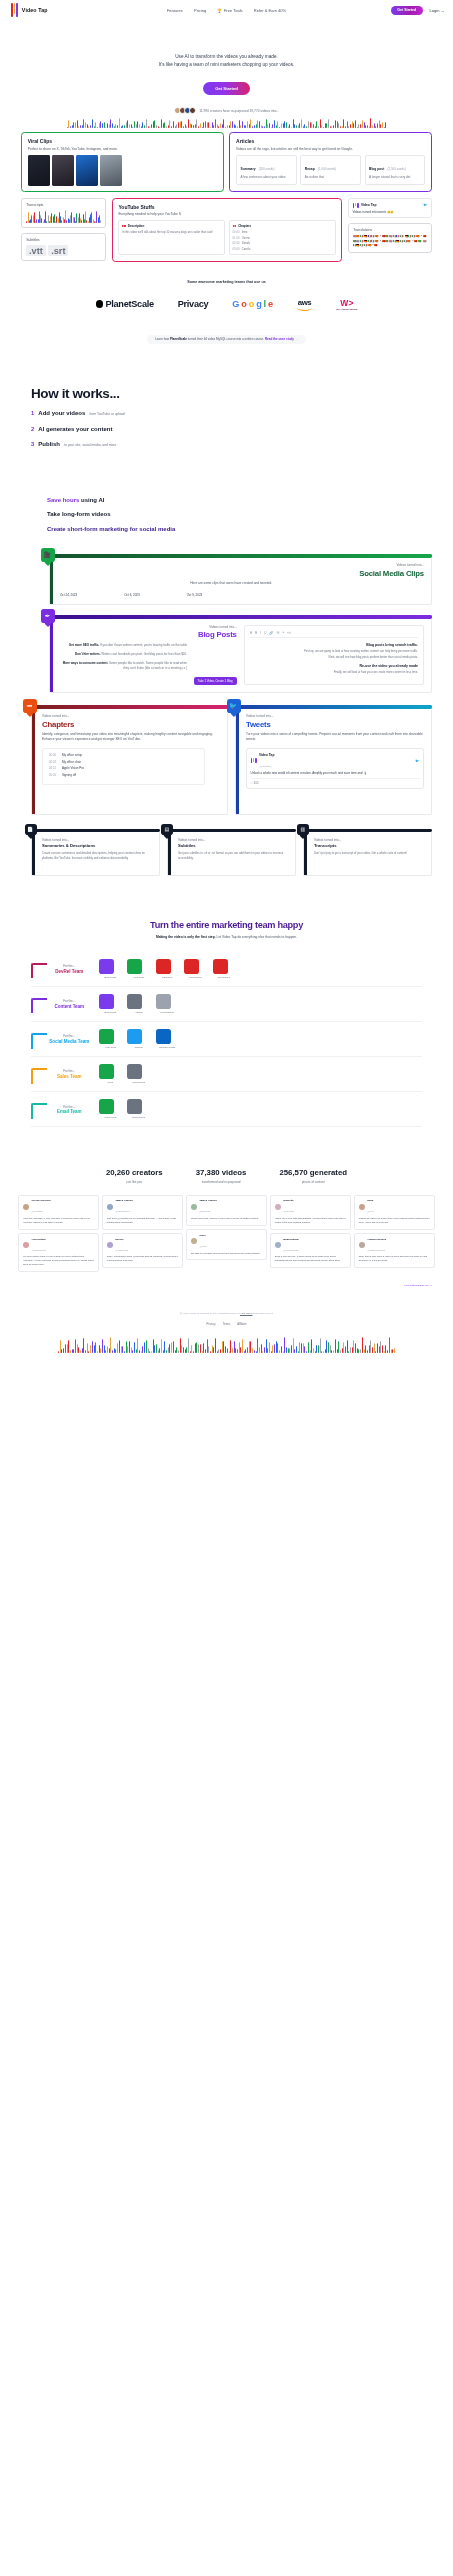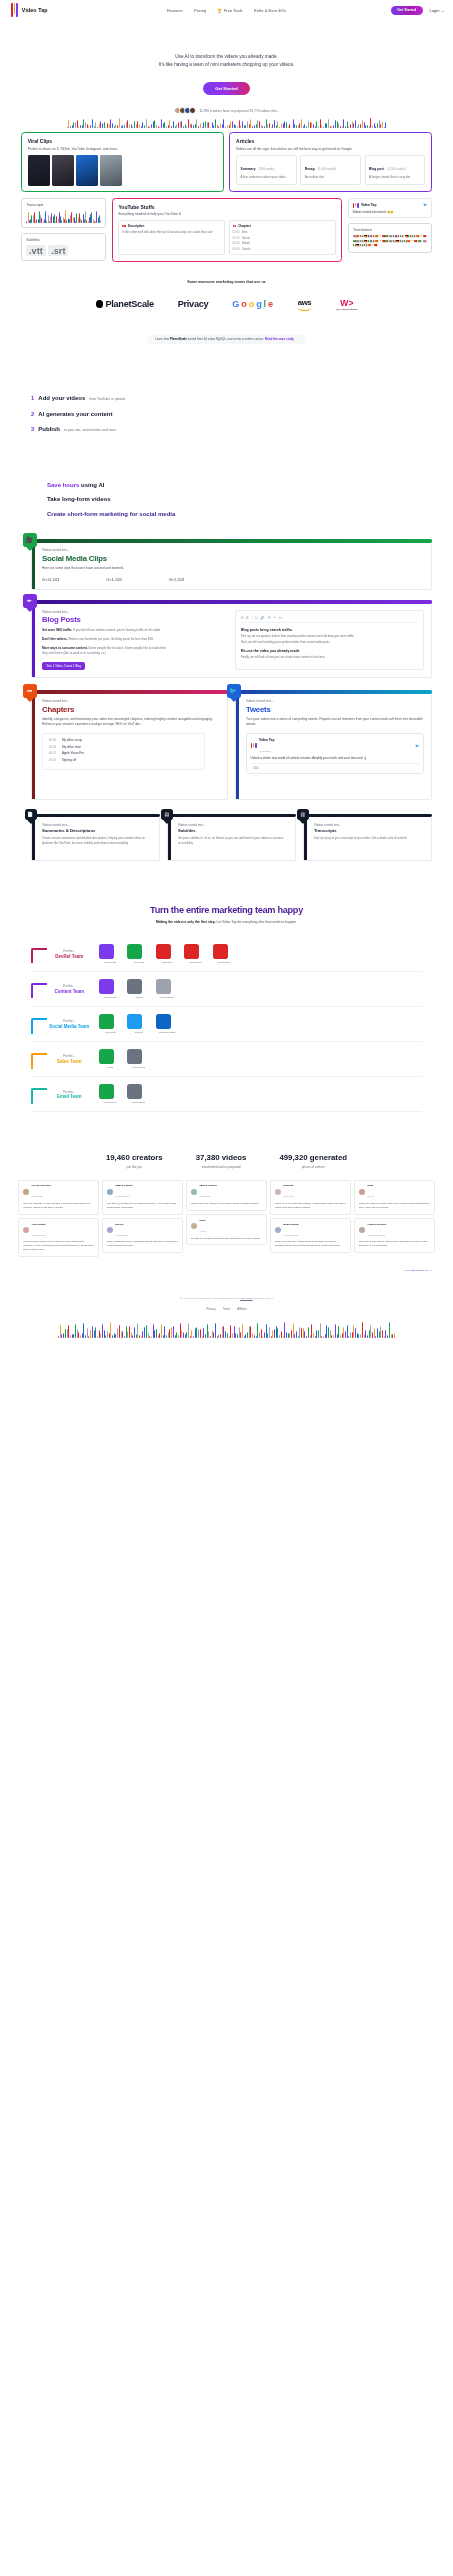--- a/index.html
+++ b/index.html
@@ -118,21 +118,21 @@
   .step .t { font-size:6px; font-weight:700; color:#111827;}
   .step .d { font-size:3.3px; color:#6b7280; }
 
   
   .vp { padding: 50px 0 0 47px; }
   .vp .l { font-size:6px; font-weight:700; margin-bottom:8.5px; color:#111827; }
   .vp .l1 span { color:#7c2de0; }
   .vp .l3 { color:#3b1c8c; }
 
   
-  .panels { padding: 7px 21px 0 31px; }
+  .panels { padding: 7px 21px 0 49px; text-align: right; }
   .panel { position:relative; margin-top:7px; }
   .panel .bar { height:3.5px; border-radius:1.4px; }
   .panel .body { border:0.7px solid #e9eaee; border-top:none; border-radius:0 0 2.1px 2.1px; padding:5.7px 7px 7px 10px; position:relative; min-height:42px;}
   .panel .stem { position:absolute; left:0; top:0; bottom:0; width:2.8px; }
   .panel .tag { position:absolute; left:-8.5px; top:-6.4px; width:14px; height:14px; border-radius:2.8px;
                 display:flex; align-items:center; justify-content:center; color:#fff; font-size:6.4px; z-index:3;}
   .panel .tag:after{content:"";position:absolute;bottom:-2.8px;left:50%;transform:translateX(-50%) rotate(45deg);width:5px;height:5px;border-radius:0.7px;background:inherit;z-index:-1;}
   .eyebrow { font-size:3.1px; color:#6b7280; }
   .ptitle { font-size:7.8px; font-weight:800; margin-top:1.4px; letter-spacing:-0.2px; }
   .pdesc { font-size:3.2px; color:#4b5563; margin-top:3.5px; line-height:1.6; max-width:212px;}
@@ -635,20 +635,21 @@
           <div class="s"></div>
         </div>
       <div class="wad">W&gt;<span class="sml">WeAreDevelopers</span></div>
     </div>
     <div style="margin-top:11.3px">
       <span class="casestudy"><span>Learn how </span><b>PlanetScale</b><span> turned their 64 video MySQL course into a written course. </span><a href="#">Read the case study →</a></span>
     </div>
   </div>
 
   <div class="how">
+    <h2>How it works...</h2>
     <div class="step">
       <span class="n">1</span>
       <span class="t">Add your videos</span>
       <span class="d">from YouTube or upload</span>
     </div>
     <div class="step">
       <span class="n">2</span>
       <span class="t">AI generates your content</span>
       <span class="d"></span>
     </div>
@@ -920,29 +921,29 @@
               <div class="ticon" style="background:#6b7280"></div>
               <div class="tic-lbl">Email Blurb</div>
             </div>
           </div>
         </div>
       </div>
   </div>
 
   <div class="stats">
     <div class="stat">
-      <div class="v">19,460 creators</div>
+      <div class="v">20,260 creators</div>
       <div class="k">just like you</div>
     </div>
     <div class="stat">
       <div class="v">37,380 videos</div>
       <div class="k">transformed and re-purposed</div>
     </div>
     <div class="stat">
-      <div class="v">499,320 generated</div>
+      <div class="v">256,570 generated</div>
       <div class="k">pieces of content</div>
     </div>
   </div>
 
   <div class="tgrid" id="tgrid">
       <div class="tcard">
         <div class="tc-head">
           <span class="tc-av" style="background:#c4a484"></span>
           <span><span class="tc-n" style="display:block">Cecilia Guerrero</span><span class="tc-h">@ceciliagrr</span></span>
         </div>

